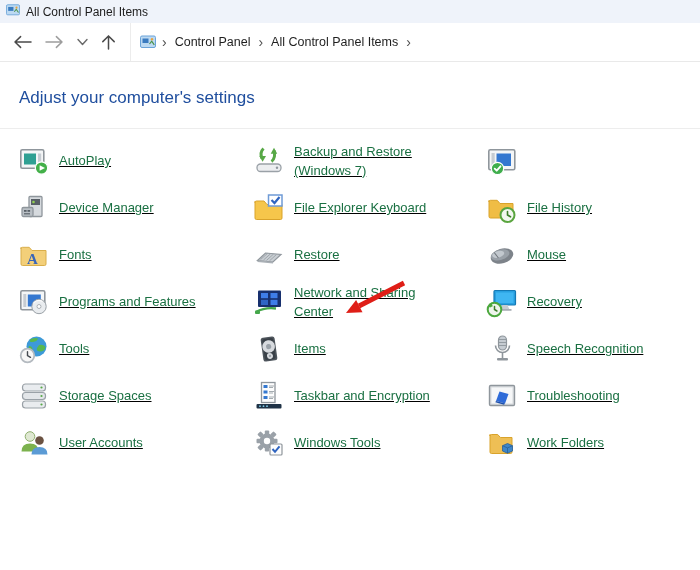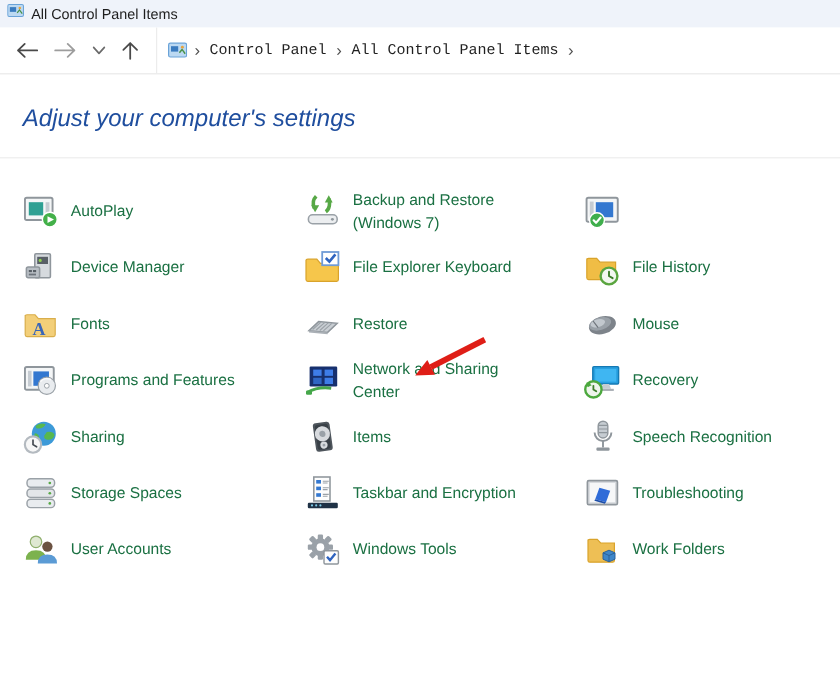--- a/index.html
+++ b/index.html
@@ -9,27 +9,27 @@
     background:#fff; position:relative; overflow:hidden;
   }
   
   .titlebar { height:23px; background:var(--titlebar-bg,#eff3fa); display:flex; align-items:center; padding-left:6px; }
   .titlebar-label { font-size:12px; color:#1d1d1d; margin-left:6px; }
   
   .toolbar { height:39px; display:flex; border-bottom:1px solid #e9e9e9; background:#fff; }
   .nav { width:130px; display:flex; align-items:center; justify-content:space-between; padding:0 14px 0 13px; }
   .nav .btn { display:flex; align-items:center; justify-content:center; cursor:pointer; }
   .addr { flex:1; border-left:1px solid #ececec; display:flex; align-items:center; padding-left:9px; font-size:12.5px; color:#1f1f1f; }
-  .addr .seg { margin:0 4px; cursor:pointer; white-space:nowrap;font-family:Liberation Mono, monospace; }
+  .addr .seg { margin:0 4px; cursor:pointer; white-space:nowrap; }
   .addr .chev { color:#4f4f4f; font-size:14px; margin:0 4px; cursor:pointer; }
   .addr .crumb-icon { display:flex; align-items:center; margin-right:2px; }
   
-  .heading { margin:26px 0 0 19px; font-size:20px; font-weight:400; color:var(--heading,#1f4e9e);font-style:italic; }
+  .heading { margin:26px 0 0 19px; font-size:17px; font-weight:400; color:var(--heading,#1f4e9e); }
   .rule { height:1px; background:#ededed; margin-top:20px; }
-  .grid { display:grid; grid-template-columns:235px 233px 214px; grid-auto-rows:47px; padding-left:18px; margin-top:20px; }
+  .grid { display:grid; grid-template-columns:235px 233px 214px; grid-auto-rows:47px; padding-left:18px; margin-top:8px;text-decoration:underline; }
   .item { display:flex; align-items:center; cursor:pointer; }
   .item .icon { width:32px; height:32px; margin-right:9px; flex:none; }
   .item .icon svg { width:32px; height:32px; display:block; }
   .item .label { font-size:13px; line-height:19px; color:var(--item-link,#1a7042); max-width:152px; }
   
   .annotation { position:absolute; left:0; top:0; pointer-events:none; }
 </style>
 </head>
 <body>
 
@@ -251,21 +251,21 @@
     <span class="icon">
 <svg viewBox="0 0 32 32">
             <circle cx="18.5" cy="13.5" r="10" fill="#3d9ad8"></circle>
             <path d="M12 6.5 q4 -2.5 8 -1 q-1 3 -5 3.5 q-4 0.5 -3 -2.5 Z" fill="#58b84e"></path>
             <path d="M21 12 q5 -1 6.5 2.5 q-1.5 4.5 -6 4 q-3.5 -0.5 -2.5 -3.5 Z" fill="#58b84e"></path>
             <path d="M11 13 q3 0 3.5 3 q0.5 3 -2.5 3.5 q-2.5 -2 -1 -6.5 Z" fill="#58b84e"></path>
             <circle cx="9.5" cy="22.5" r="6.8" fill="#f7f7f7" stroke="#b4bac0" stroke-width="1.8"></circle>
             <path d="M9.5 18.8 V22.5 l3 1.8" stroke="#454b52" stroke-width="1.4" fill="none" stroke-linecap="round"></path>
           </svg>
 </span>
-    <span class="label">Sharing</span>
+    <span class="label">Tools</span>
   </div>
 
   <div class="item">
     <span class="icon">
 <svg viewBox="0 0 32 32">
             <g transform="rotate(-8 16 16)">
               <rect x="9" y="4" width="14" height="24" rx="2.5" fill="#4e555c"></rect>
               <rect x="10.5" y="5.5" width="11" height="21" rx="2" fill="#394047"></rect>
               <circle cx="16" cy="13.5" r="6.3" fill="#d7dade"></circle>
               <circle cx="16" cy="13.5" r="2.6" fill="#9aa1a8"></circle>

